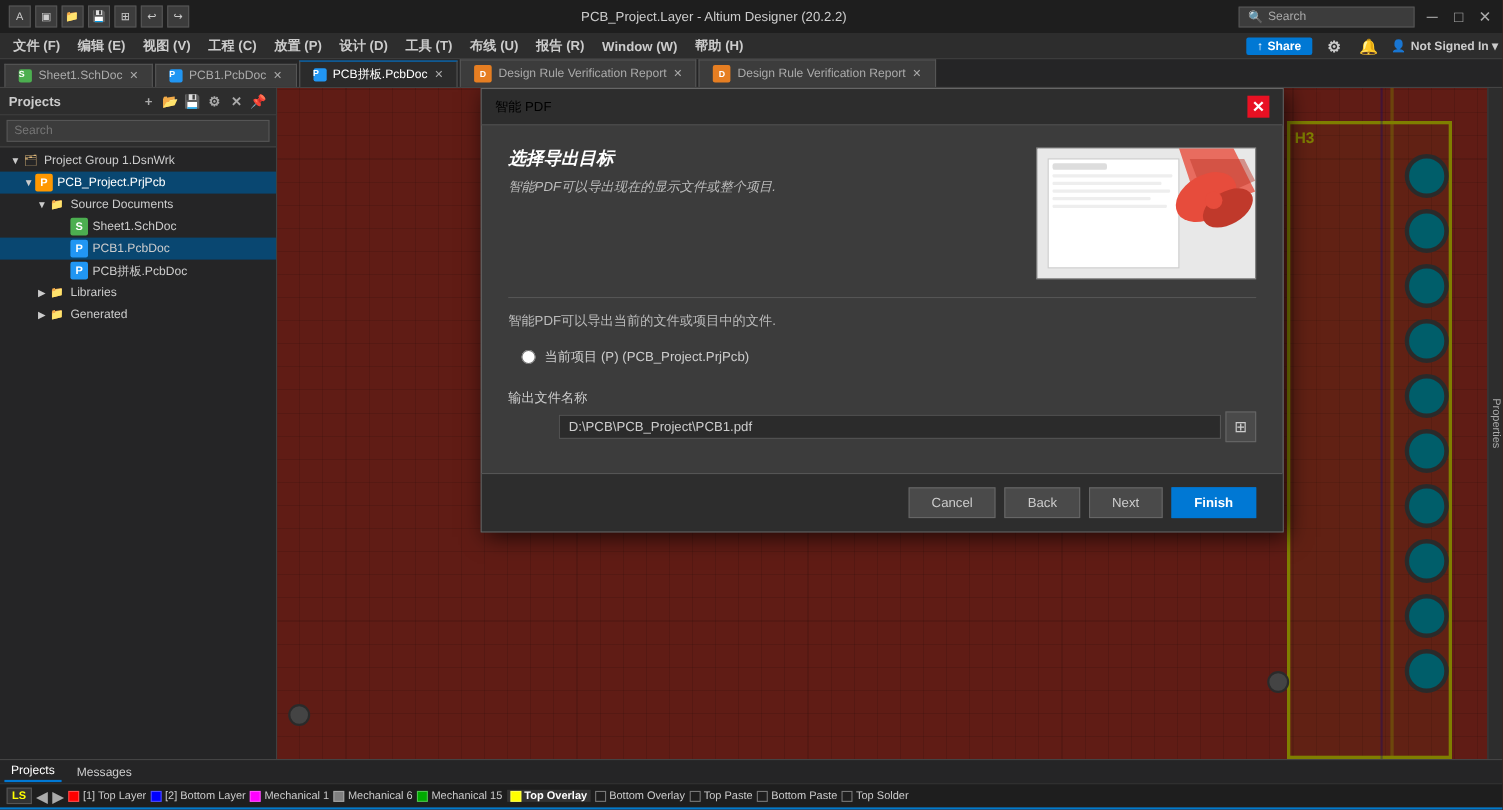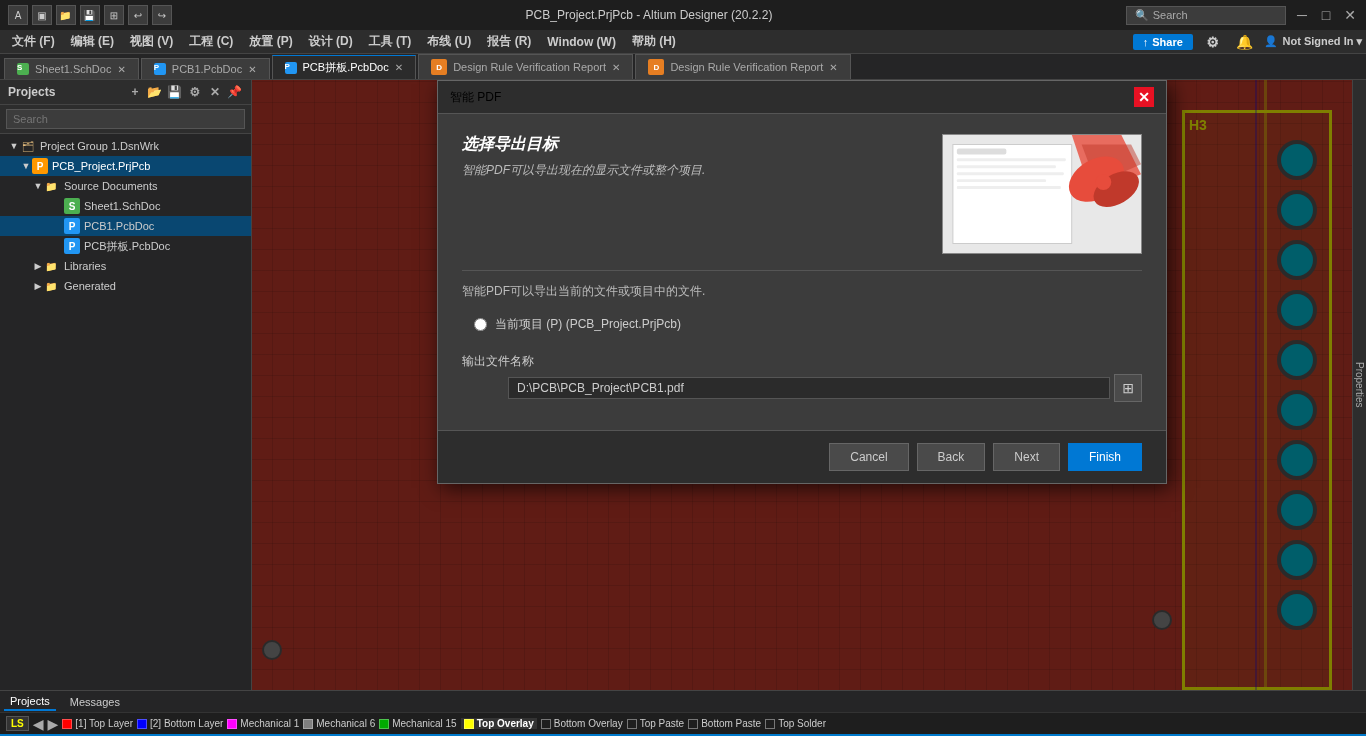--- a/index.html
+++ b/index.html
@@ -236,21 +236,21 @@
       gap: 8px;
     }
     .modal-btn {
       padding: 6px 20px;
       border: 1px solid #666;
       background: #4a4a4a;
       color: #ccc;
       font-size: 12px;
       cursor: pointer;
     }
-    .modal-btn.primary { background: #0078d4; border-color: #0078d4; color: #fff; }
+    .modal-btn.primary { background: #0078d4; border-color: #0078d4; color: #fff; font-weight: bold; }
 
     
     #bottom-bar {
       height: 22px;
       background: #1e1e1e;
       display: flex;
       align-items: center;
       padding: 0 6px;
       gap: 4px;
       color: #ccc;
@@ -314,21 +314,21 @@
 <div id="titlebar">
   <div class="left-icons">
     <div class="icon-btn">A</div>
     <div class="icon-btn">▣</div>
     <div class="icon-btn">📁</div>
     <div class="icon-btn">💾</div>
     <div class="icon-btn">⊞</div>
     <div class="icon-btn">↩</div>
     <div class="icon-btn">↪</div>
   </div>
-  <div class="title">PCB_Project.PrjPcb - Altium Designer (20.2.2)</div>
+  <div class="title">PCB_Project.Layer - Altium Designer (20.2.2)</div>
   <div style="display:flex;align-items:center;gap:8px;">
     <div class="top-search">
       <span>🔍</span>
       <span style="color:#aaa;font-size:11px;">Search</span>
     </div>
     <div class="win-controls">
       <div class="win-btn">─</div>
       <div class="win-btn">□</div>
       <div class="win-btn close-btn">✕</div>
     </div>
@@ -464,21 +464,21 @@
         <span>Generated</span>
       </div>
     </div>
   </div>
 
   <div id="canvas-area">
     <div id="pcb-bg">
 
       <div style="position:absolute;top:0;left:0;width:100%;height:100%;background:repeating-linear-gradient(0deg,transparent,transparent 20px,rgba(0,0,0,0.1) 20px,rgba(0,0,0,0.1) 21px),repeating-linear-gradient(90deg,transparent,transparent 20px,rgba(0,0,0,0.1) 20px,rgba(0,0,0,0.1) 21px);"></div>
 
-      <div style="position:absolute;top:30px;right:20px;width:150px;height:580px;border:3px solid #ffff00;background:rgba(255,255,0,0.05);">
+      <div style="position:absolute;top:30px;right:32px;width:150px;height:580px;border:3px solid #ffff00;background:rgba(255,255,0,0.05);">
         <span class="h3-label">H3</span>
       </div>
 
       <div style="position:absolute;top:60px;right:35px;width:40px;height:40px;border-radius:50%;background:#00bcd4;border:4px solid #555;"></div>
       <div style="position:absolute;top:110px;right:35px;width:40px;height:40px;border-radius:50%;background:#00bcd4;border:4px solid #555;"></div>
       <div style="position:absolute;top:160px;right:35px;width:40px;height:40px;border-radius:50%;background:#00bcd4;border:4px solid #555;"></div>
       <div style="position:absolute;top:210px;right:35px;width:40px;height:40px;border-radius:50%;background:#00bcd4;border:4px solid #555;"></div>
       <div style="position:absolute;top:260px;right:35px;width:40px;height:40px;border-radius:50%;background:#00bcd4;border:4px solid #555;"></div>
       <div style="position:absolute;top:310px;right:35px;width:40px;height:40px;border-radius:50%;background:#00bcd4;border:4px solid #555;"></div>
       <div style="position:absolute;top:360px;right:35px;width:40px;height:40px;border-radius:50%;background:#00bcd4;border:4px solid #555;"></div>

